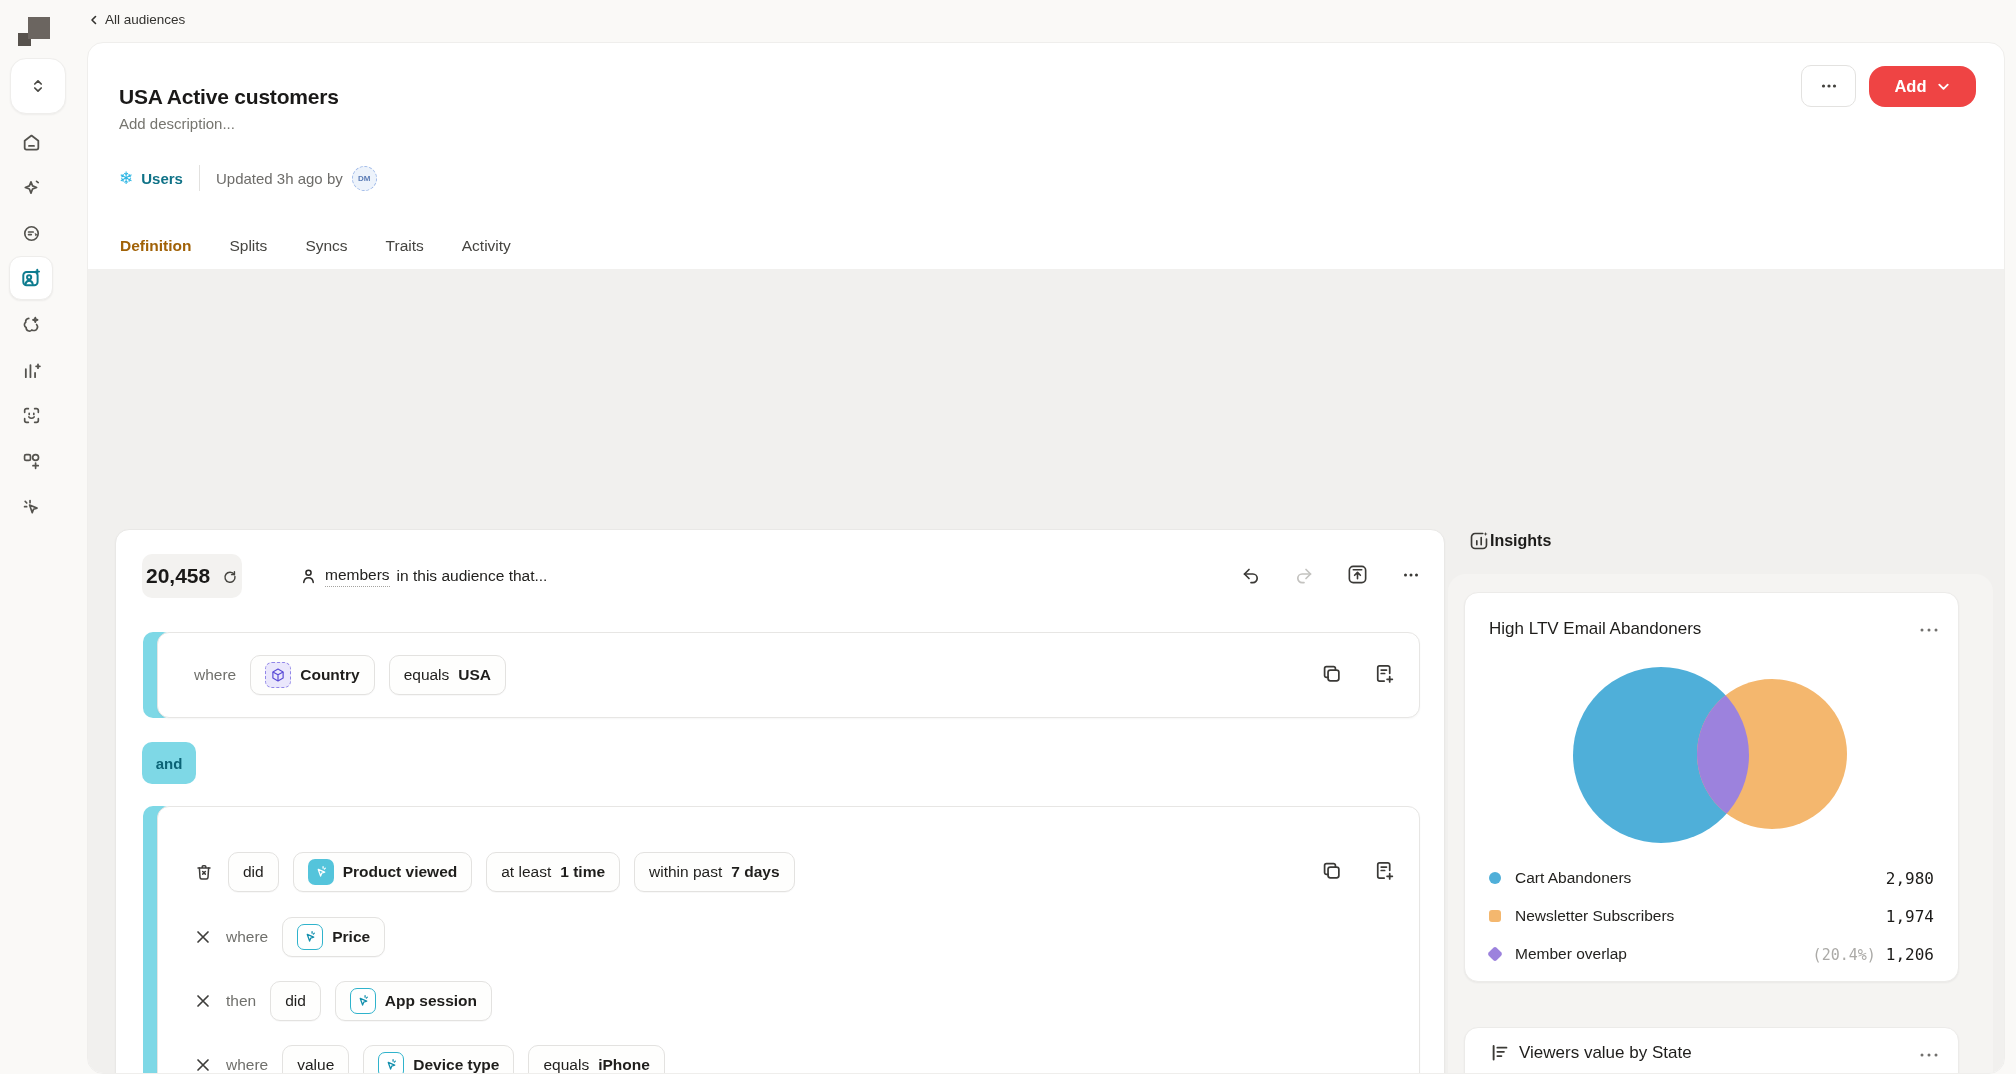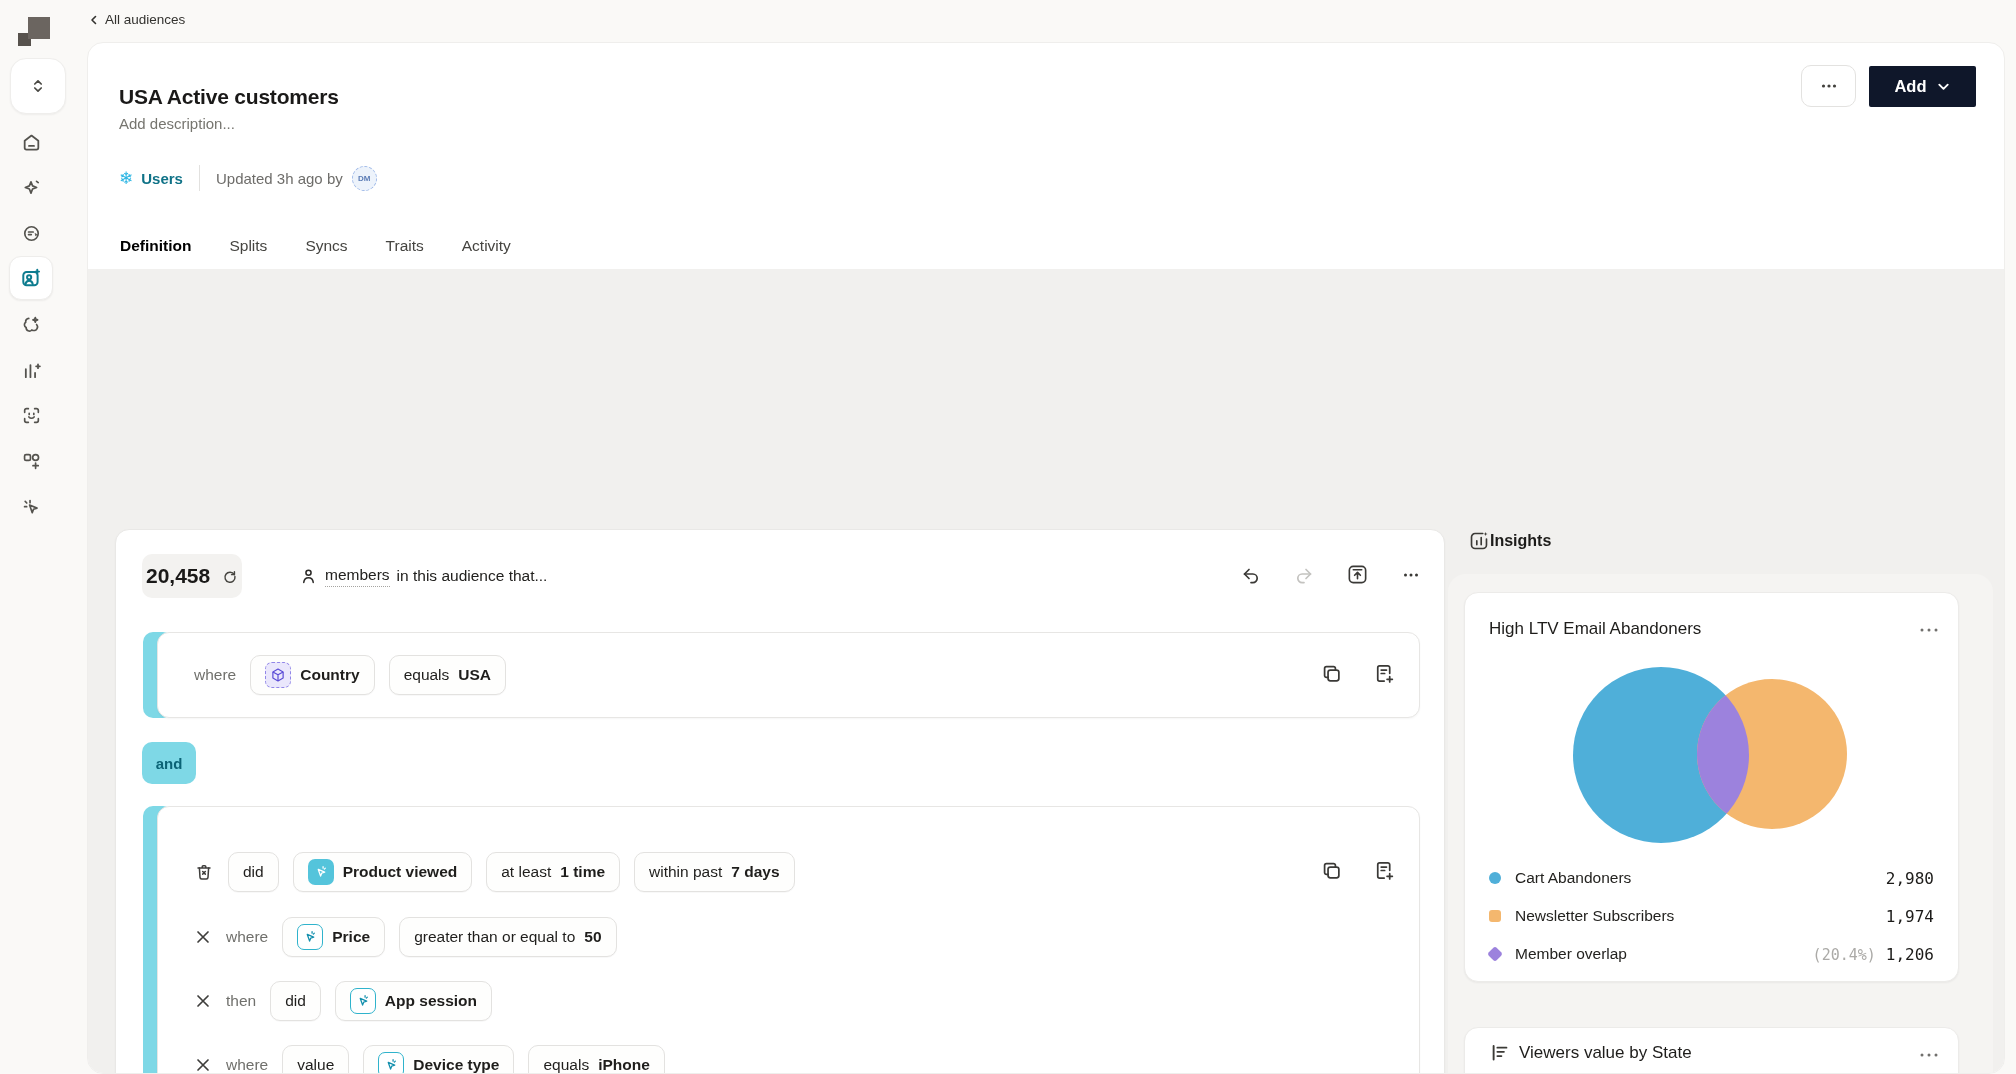--- a/index.html
+++ b/index.html
@@ -32,21 +32,21 @@
   .page-desc{position:absolute;left:31px;top:72px;font-size:15px;color:#76756F;}
   .meta-row{position:absolute;left:31px;top:121px;height:28px;display:flex;align-items:center;}
   .src-flake{font-size:17px;color:#2BB5E3;margin-right:8px;}
   .src-label{font-size:15px;font-weight:600;color:#0F7287;}
   .meta-div{width:1px;height:26px;background:#E2E1DF;margin:0 16px;}
   .meta-updated{font-size:15px;color:#6E6D6A;margin-right:9px;}
   .avatar{width:25px;height:25px;border-radius:50%;background:#EDF3FB;border:1px dashed #9DB8E8;
           display:flex;align-items:center;justify-content:center;font-size:8px;font-weight:700;color:#5A7BB5;}
   .tabs{position:absolute;left:31px;top:184px;display:flex;gap:36px;}
   .tab{font-size:15.5px;color:#454440;padding:10px 1px 14px;border-bottom:3px solid transparent;cursor:pointer;}
-  .tab.active{color:#000000;font-weight:600;border-bottom-color:#0F7287;}
+  .tab.active{color:#a16207;font-weight:600;border-bottom-color:#0F7287;}
   .content-bg{position:absolute;left:0;right:0;top:226px;bottom:0;background:#F1F0EE;}
 
   
   .builder{position:absolute;left:27px;top:260px;width:1330px;height:790px;background:#FFFFFF;
            border:1px solid #E9E8E6;border-radius:14px;box-shadow:0 1px 2px rgba(0,0,0,.04);}
   .count-pill{position:absolute;left:26px;top:24px;height:44px;padding:0 4px;border-radius:10px;
               background:#F3F2F0;display:flex;align-items:center;gap:11px;}
   .count-num{font-size:21px;font-weight:700;color:#1A1918;}
   .members-row{position:absolute;left:183px;top:24px;height:44px;display:flex;align-items:center;gap:7px;
                font-size:15.5px;color:#22211F;}
@@ -72,21 +72,21 @@
   .chip-icon.event-outline{background:#FFFFFF;border:1.5px solid #2FB3CC;color:#128FAD;}
   .row-x{color:#3F3E3C;cursor:pointer;display:flex;}
   .block-actions{position:absolute;right:24px;display:flex;gap:29px;color:#45443F;}
 
   .and-chip{position:absolute;width:54px;height:42px;background:#7ED8E6;border-radius:10px;
             display:flex;align-items:center;justify-content:center;font-size:15px;font-weight:600;color:#0B6376;cursor:pointer;}
 
   
   .hdr-more{position:absolute;left:1713px;top:22px;width:55px;height:42px;border-radius:10px;background:#FFFFFF;
             border:1px solid #E3E2E0;display:flex;align-items:center;justify-content:center;cursor:pointer;color:#42413D;}
-  .hdr-add{position:absolute;left:1781px;top:23px;width:107px;height:41px;border-radius:2px;background:#0f172a;border:none;
+  .hdr-add{position:absolute;left:1781px;top:23px;width:107px;height:41px;border-radius:16px;background:#ef4444;border:none;
            display:flex;align-items:center;justify-content:center;gap:9px;cursor:pointer;
            font-family:inherit;font-size:16.5px;font-weight:600;color:#FFFFFF;}
 
   
   .insights-hdr{position:absolute;left:1380px;top:261px;display:flex;align-items:center;color:#1D1C1A;}
   .insights-hdr .t{font-size:16px;font-weight:600;}
   .insights-panel{position:absolute;left:1360px;top:305px;width:545px;height:760px;background:#F5F4F2;
                   border-radius:18px;}
   .ins-card{position:absolute;left:16px;width:495px;background:#FFFFFF;border:1px solid #ECEBE9;
             border-radius:14px;box-shadow:0 1px 2px rgba(0,0,0,.05);}
@@ -369,24 +369,20 @@
               <span class="op-label">where</span>
               <span class="chip">
                 <span class="chip-icon event-outline">
                     <svg width="16" height="16" viewBox="0 0 20 20" fill="none" stroke="currentColor" stroke-width="1.6" stroke-linecap="round" stroke-linejoin="round">
                       <path d="M6.6 6.8l8 3.4-3.7 1.2-1.4 3.7Z"></path>
                       <path d="M12.6 3.4v1.8M15.4 5.2l-1.2 1.2"></path>
                     </svg>
                   </span>
                 <span class="name">Price</span>
               </span>
-              <span class="chip">
-                <span>greater than or equal to</span>
-                  <b>50</b>
-              </span>
             </div>
 
             <div class="cond-row" style="top:174px;">
               <button class="icon-btn row-x">
                   <svg width="18" height="18" viewBox="0 0 18 18" fill="none" stroke="currentColor" stroke-width="1.7" stroke-linecap="round">
                     <path d="M4 4l10 10M14 4 4 14"></path>
                   </svg>
                 </button>
               <span class="op-label">then</span>
               <span class="chip">did</span>

